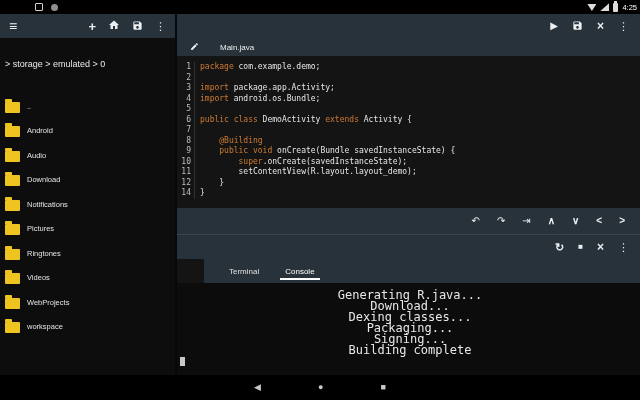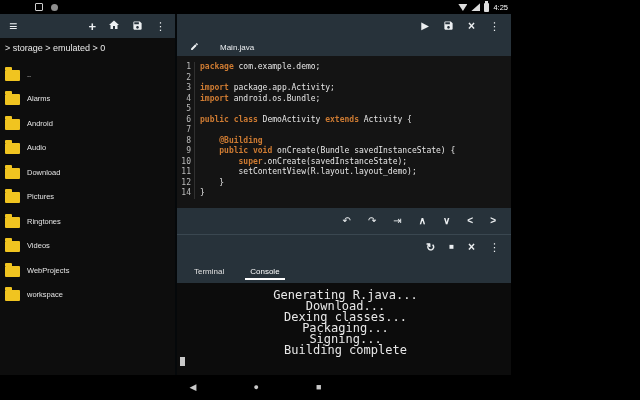--- a/index.html
+++ b/index.html
@@ -1,16 +1,16 @@
 <!DOCTYPE html>
 <html><head>
 <meta charset="utf-8">
 <style>
   html,body{margin:0;padding:0;background:#000;}
-  .screen{position:relative;width:511px;height:400px;background:#000;overflow:hidden;
+  .screen{position:relative;width:640px;height:400px;background:#000;overflow:hidden;
           font-family:"Liberation Sans",sans-serif;-webkit-font-smoothing:antialiased;}
 
   
   .statusbar{position:absolute;top:0;left:0;right:0;height:14px;background:#000;
              display:flex;align-items:center;}
   .sb-left{display:flex;align-items:center;gap:8px;margin-left:35px;}
   .sb-app{width:6px;height:6px;border:1px solid #cfcfcf;border-radius:1px;display:inline-block;}
   .sb-dot{width:7px;height:7px;border-radius:50%;background:#8f8f8f;display:inline-block;}
   .sb-right{margin-left:auto;display:flex;align-items:center;gap:4px;margin-right:3px;}
   .sb-wifi{width:9px;height:8px;background:#dcdcdc;clip-path:polygon(50% 100%,0 12%,100% 12%);}
@@ -21,21 +21,21 @@
 
   
   .left-panel{position:absolute;top:14px;left:0;width:175px;height:361px;background:#0d0d0d;}
   .lp-toolbar{height:24px;background:#27323a;display:flex;align-items:center;padding:0 9px;}
   .glyph{color:#eceff1;line-height:1;display:inline-block;}
   .hamburger{font-size:14px;font-weight:bold;}
   .lp-actions{margin-left:auto;display:flex;align-items:center;gap:12px;}
   .plus{font-size:13px;font-weight:bold;}
   .kebab{font-size:11px;}
   .icon-svg{display:inline-block;vertical-align:middle;}
-  .breadcrumb{height:20px;display:flex;align-items:center;padding:0 5px;
+  .breadcrumb{height:20px;display:flex;align-items:center;padding:16px 5px;
               font-size:9px;color:#eaeaea;background:#0d0d0d;white-space:pre;}
   .file-list{padding-top:4px;}
   .file-item{display:flex;align-items:center;height:24.5px;padding-left:5px;cursor:default;}
   .folder{width:15px;height:11px;background:#f0c420;border-radius:1px;position:relative;
           margin-top:2px;flex-shrink:0;}
   .folder::before{content:"";position:absolute;top:-3px;left:0;width:7px;height:3px;
                   background:#f0c420;border-radius:1px 1px 0 0;}
   .flabel{margin-left:7px;font-size:7.5px;color:#e3e3e3;}
 
   .v-divider{position:absolute;top:14px;left:175px;width:2px;height:361px;background:#05080a;}
@@ -52,35 +52,35 @@
   .tab{display:flex;align-items:center;gap:21px;padding:0 9px;height:100%;
        font-size:8px;color:#eceff1;position:relative;cursor:default;}
   .tab.active::after{content:"";position:absolute;left:3px;right:3px;bottom:1px;height:2px;background:#fff;}
 
   .editor{height:146px;overflow:hidden;padding-top:6px;background:#141414;
           font-family:"DejaVu Sans Mono",monospace;font-size:8px;line-height:10.5px;}
   .code-line{display:flex;height:10.5px;}
   .ln{width:14px;padding-right:3px;border-right:1px solid #303030;text-align:right;
       color:#bdbdbd;flex-shrink:0;}
   .code-text{padding-left:5px;white-space:pre;color:#e6e6e6;}
-  .kw{color:#ce7b32;font-weight:bold;margin-top:44px;}
+  .kw{color:#ce7b32;font-weight:normal;margin-top:44px;}
 
   .editor-nav{height:26px;background:#27323a;display:flex;align-items:center;
               justify-content:flex-end;gap:17px;padding-right:15px;flex-shrink:0;}
   .editor-nav .glyph{font-size:10px;}
   .chev{font-size:8px;font-weight:bold;}
 
   .h-divider{height:1px;background:#3a4750;flex-shrink:0;}
 
   .b-toolbar{height:24px;background:#27323a;display:flex;align-items:center;
              justify-content:flex-end;gap:14px;padding-right:11px;flex-shrink:0;}
   .refresh{font-size:11px;font-weight:bold;}
   .stop{font-size:8px;}
   .b-tabbar{height:24px;background:#27323a;display:flex;align-items:center;
-            padding-left:12px;gap:16px;flex-shrink:0;}
+            padding-left:20px;gap:16px;flex-shrink:0;margin-left:27px;}
   .btab{font-size:8px;color:#e0e0e0;position:relative;padding:5px 5px;cursor:default;}
   .btab.active{color:#fff;}
   .btab.active::after{content:"";position:absolute;left:0;right:0;bottom:1px;height:2px;background:#fff;}
 
   .console{flex:1;background:#0c0c0c;padding:7px 0 0 3px;
            font-family:"DejaVu Sans Mono",monospace;font-size:12px;line-height:11px;color:#e8e8e8;text-align:center;}
   .console-line{white-space:pre;height:11px;}
   .cursor{width:5px;height:9px;background:#c9c9c9;margin-top:1px;}
 
   
@@ -125,33 +125,33 @@
       </div>
     </div>
     <div class="breadcrumb">&gt; storage &gt; emulated &gt; 0</div>
     <div class="file-list">
         <div class="file-item">
           <span class="folder"></span>
           <span class="flabel">..</span>
         </div>
         <div class="file-item">
           <span class="folder"></span>
-          <span class="flabel">Alarms</span>
-        </div>
-        <div class="file-item">
-          <span class="folder"></span>
           <span class="flabel">Android</span>
         </div>
         <div class="file-item">
           <span class="folder"></span>
           <span class="flabel">Audio</span>
         </div>
         <div class="file-item">
           <span class="folder"></span>
           <span class="flabel">Download</span>
+        </div>
+        <div class="file-item">
+          <span class="folder"></span>
+          <span class="flabel">Notifications</span>
         </div>
         <div class="file-item">
           <span class="folder"></span>
           <span class="flabel">Pictures</span>
         </div>
         <div class="file-item">
           <span class="folder"></span>
           <span class="flabel">Ringtones</span>
         </div>
         <div class="file-item">

